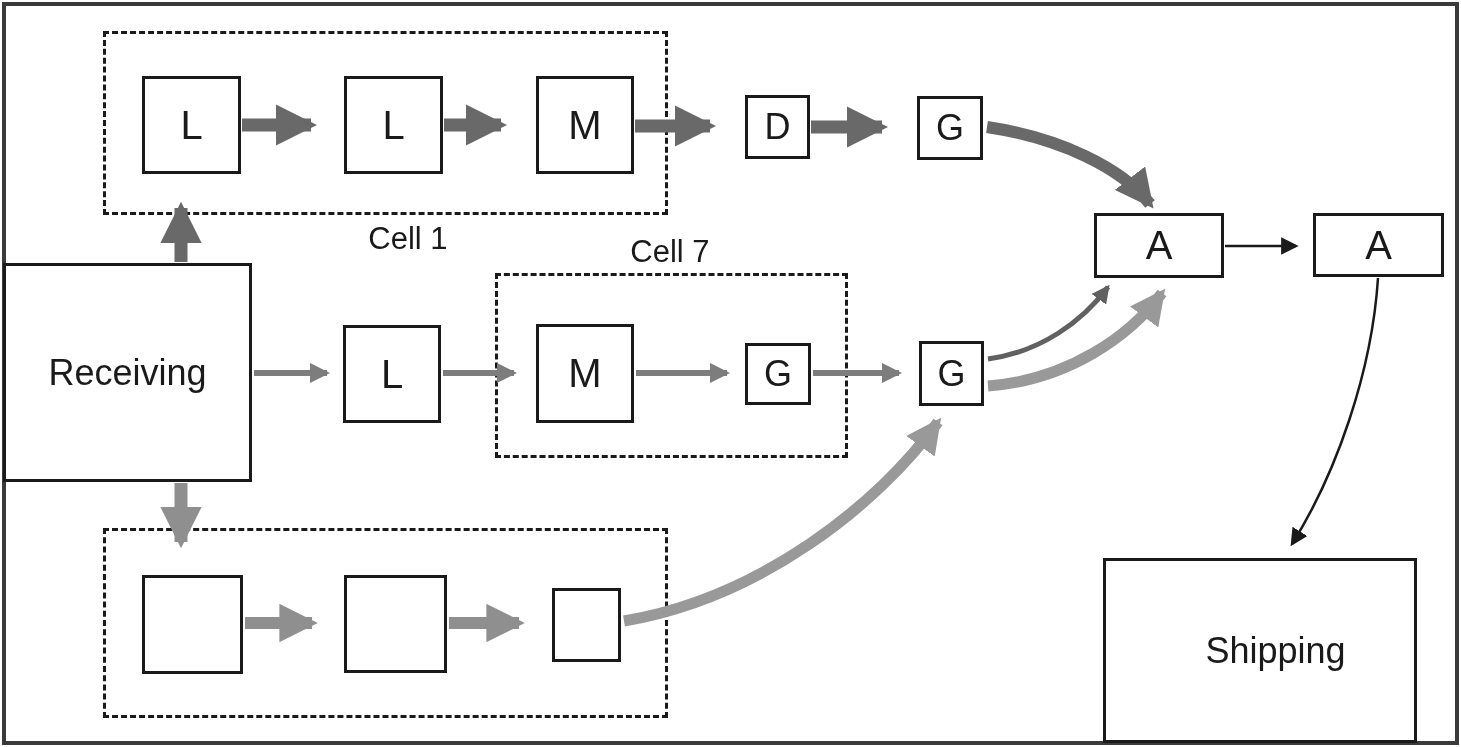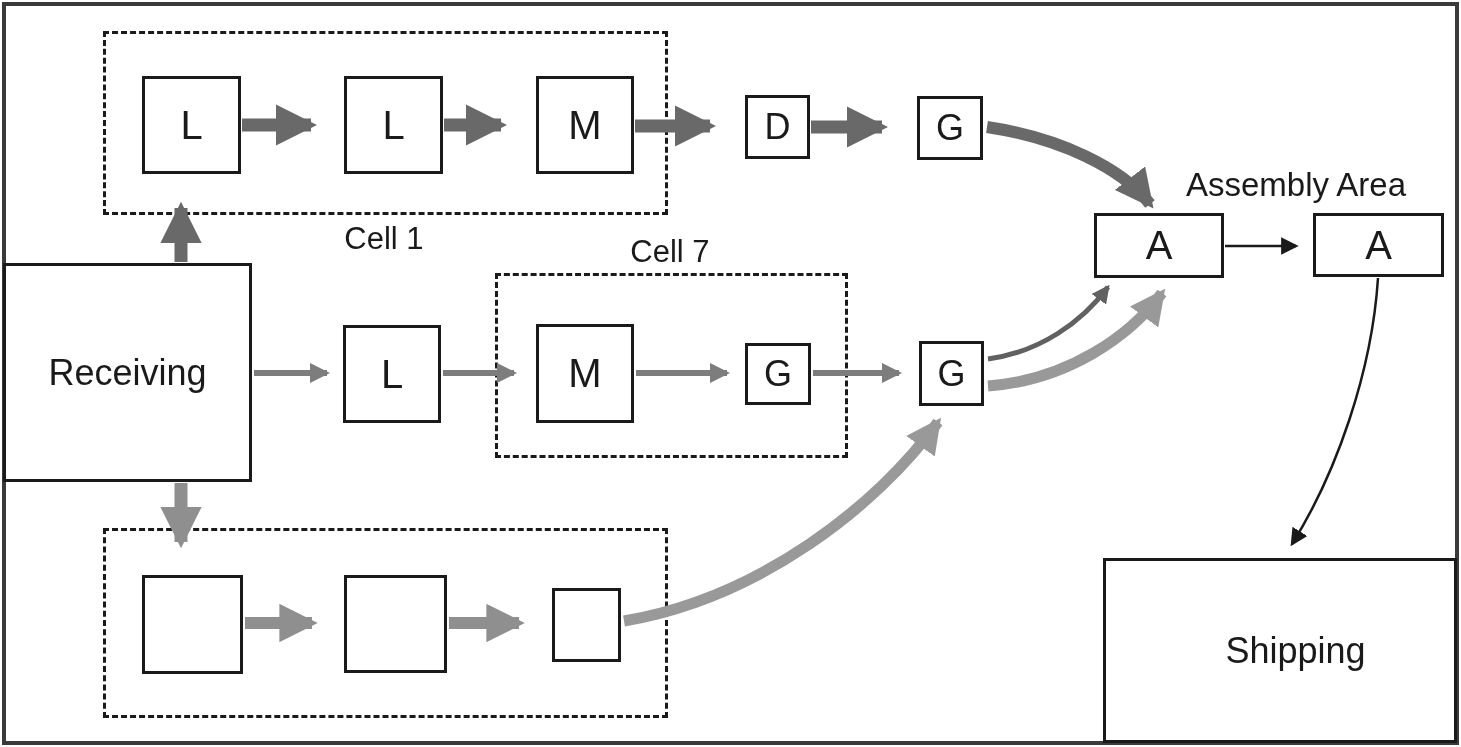--- a/index.html
+++ b/index.html
@@ -35,28 +35,27 @@
 <body>
 
 <div id="canvas">
 
   <div class="frame"></div>
 
   <div class="cell-boundary" style="left:103px;top:31px;width:565px;height:184px;"></div>
   <div class="cell-boundary" style="left:495px;top:273px;width:353px;height:185px;"></div>
   <div class="cell-boundary" style="left:103px;top:528px;width:565px;height:190px;"></div>
 
-  <div class="label" style="left:284px;top:221px;width:200px;">Cell 1</div>
+  <div class="label" style="left:308px;top:221px;width:200px;">Cell 1</div>
   <div class="label" style="left:570px;top:234px;width:200px;">Cell 7</div>
-  <div class="label big" style="left:1146px;top:166px;width:300px;">Assembly Area</div>
 
   <div class="area-box" style="left:3px;top:263px;width:249px;height:219px;">
     <span>Receiving</span>
   </div>
-  <div class="area-box" style="left:1103px;top:558px;width:354px;height:185px;padding-left:31px;">
+  <div class="area-box" style="left:1103px;top:558px;width:314px;height:185px;padding-left:31px;">
     <span>Shipping</span>
   </div>
 
   <div class="machine-box" style="left:142px;top:76px;width:99px;height:98px;">
       <span>L</span>
     </div>
   <div class="machine-box" style="left:344px;top:76px;width:99px;height:98px;">
       <span>L</span>
     </div>
   <div class="machine-box" style="left:536px;top:76px;width:98px;height:98px;">

